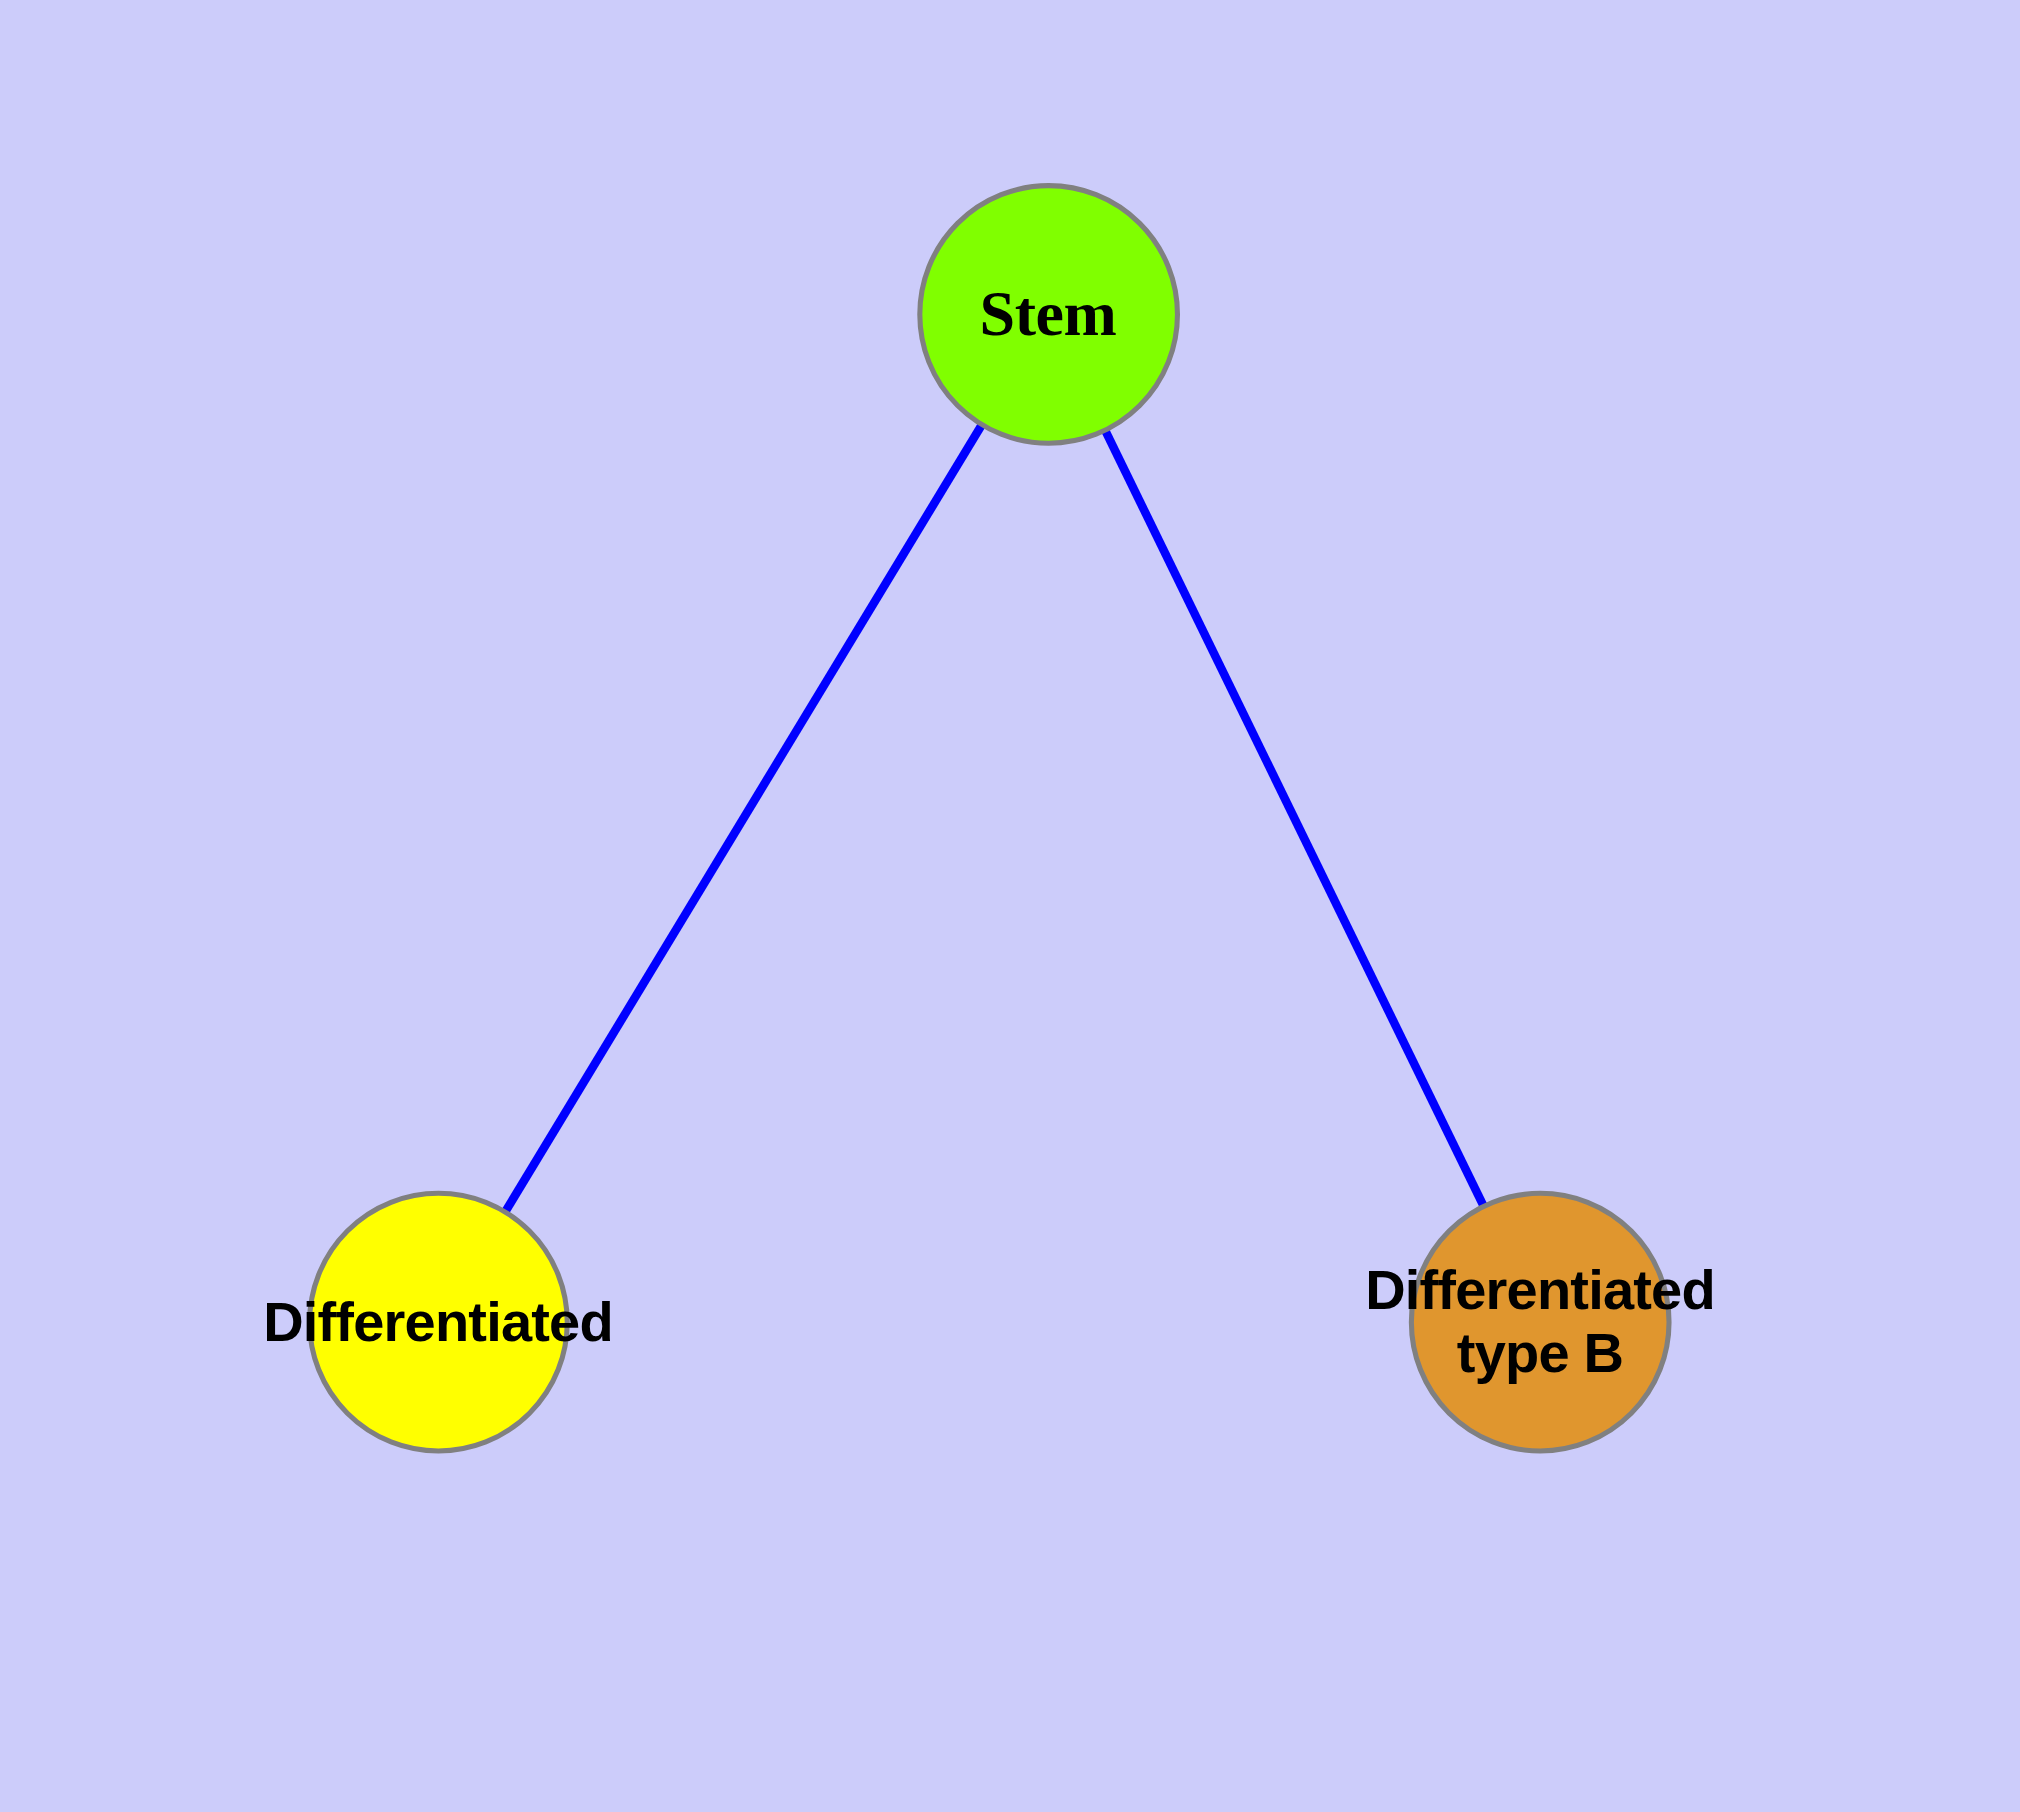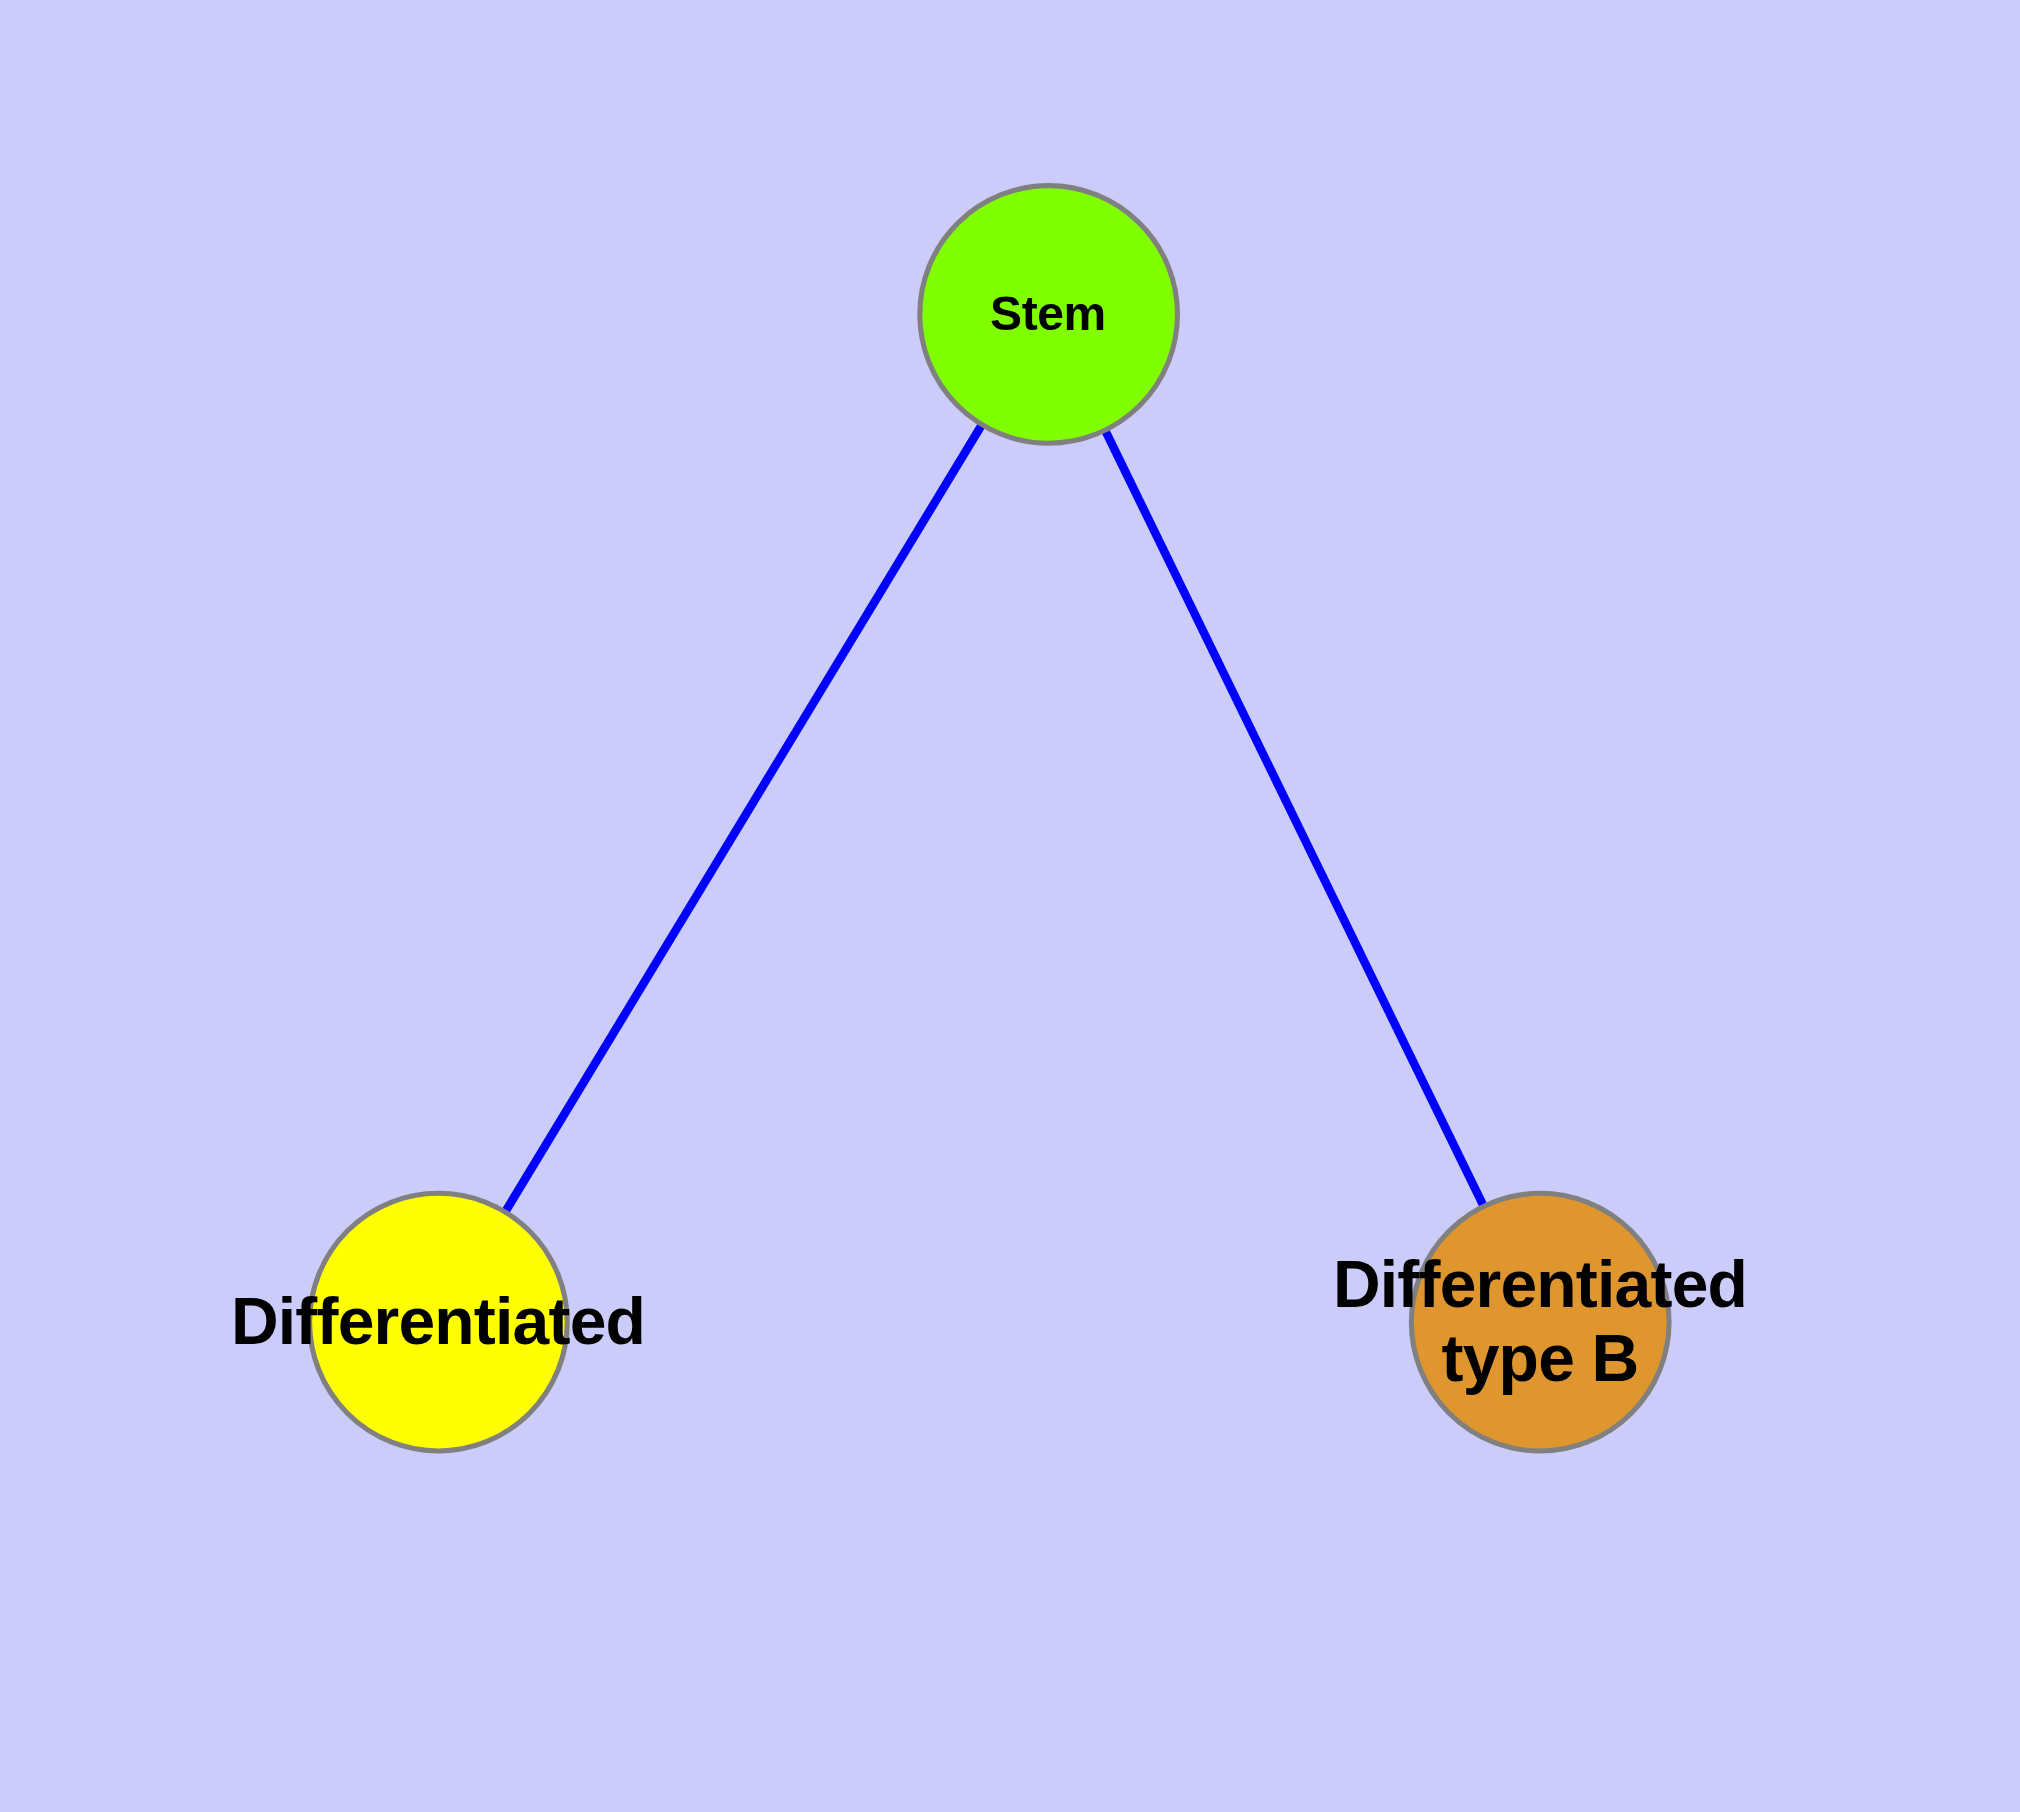--- a/index.html
+++ b/index.html
@@ -31,26 +31,27 @@
     font-weight: bold;
     color: #000000;
     white-space: nowrap;
     pointer-events: none;
     -webkit-font-smoothing: antialiased;
   }
   .node-label.center-label {
     transform: translate(-50%, -50%);
   }
   #label-stem {
-    font-size: 48px;
+    font-size: 64px;
     line-height: 1.0;
     letter-spacing: -0.4px;
+    font-family: Liberation Serif, serif;
   }
   #label-diff-a, #label-diff-b {
-    font-size: 66px;
+    font-size: 56px;
     line-height: 1.12;
     letter-spacing: -0.8px;
   }
 </style>
 </head>
 <body>
 
 <div id="canvas" style="width: 2021px; height: 1812px;">
 
   <div id="bg-rect" style="background: rgb(204, 204, 250);"></div>

